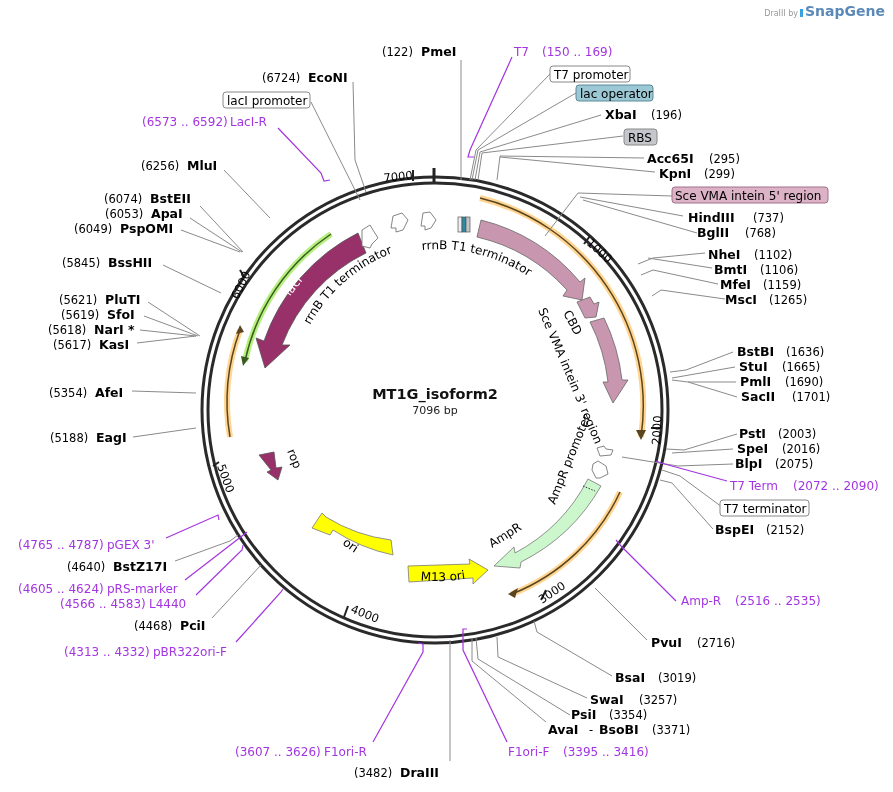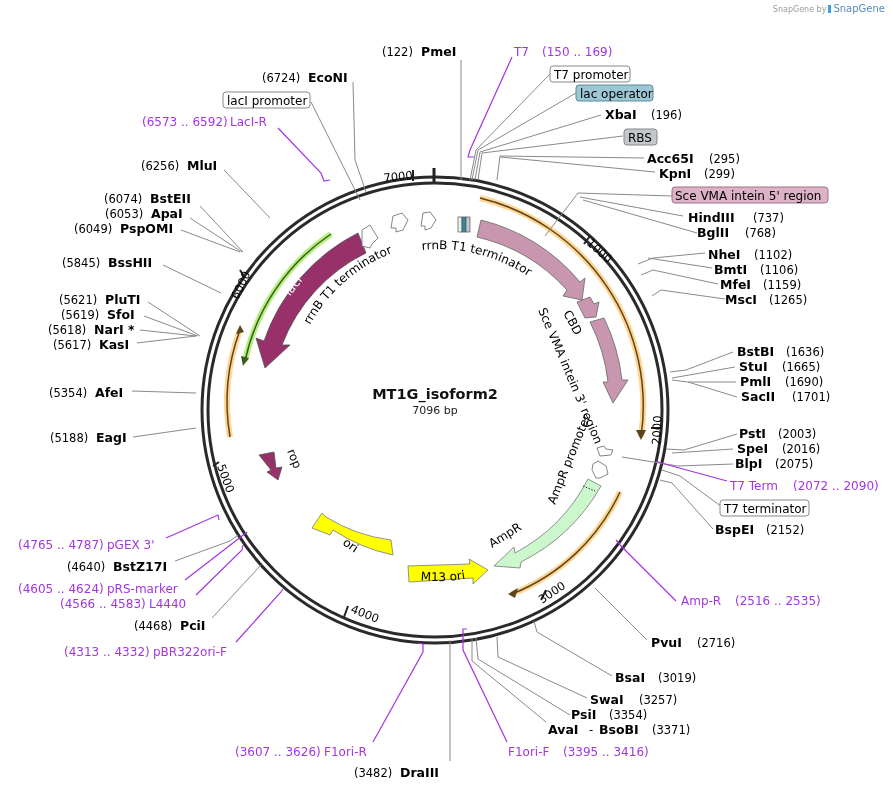--- a/index.html
+++ b/index.html
@@ -9,28 +9,28 @@
   .site-name { font-weight: bold; font-size: 12.5px; fill: #000; }
   .site-pos { font-size: 11.5px; fill: #000; }
   .primer { font-size: 12px; fill: #a335e0; }
   .feat-label { font-size: 12px; fill: #000; }
   .boxed-label { font-size: 12px; fill: #000; }
   .tick-label { font-size: 11.5px; fill: #000; }
   .leader { stroke: #8a8a8a; stroke-width: 1; fill: none; }
   .leader-p { stroke: #a335e0; stroke-width: 1.2; fill: none; }
   .credit { position: absolute; right: 8px; top: 3px; font-size: 8px; color: #9a9a9a;
             font-family: "DejaVu Sans", sans-serif; }
-  .credit b { color: #5b8ab8; font-weight: normal; font-size: 10px; }
+  .credit b { color: #5b8ab8; font-weight: bold; font-size: 14px; }
   .credit .logo { display: inline-block; width: 3px; height: 8px; background: #3aa0e0; margin: 0 2px -1px 2px; }
 </style>
 </head>
 <body>
 
 <div class="credit">
-  <span>SnapGene by</span><span class="logo"></span><b>SnapGene</b>
+  <span>DraIII by</span><span class="logo"></span><b>SnapGene</b>
 </div>
 
 <svg id="map" width="893" height="792" viewBox="0 0 893 792">
   <defs>
     <path id="arc-lacI-lbl" d="M 268 340 A 180 180 0 0 1 358 238"></path>
     <path id="arc-rrnB-l" d="M 310 325 A 160 160 0 0 1 420 245"></path>
     <path id="arc-rrnB-r" d="M 422 250 A 162 162 0 0 1 540 285"></path>
     <path id="arc-cbd" d="M 560 308 A 175 175 0 0 1 580 345"></path>
     <path id="arc-sce3" d="M 538 312 A 148 148 0 0 1 575 450"></path>
     <path id="arc-ampr-prom" d="M 552 505 A 150 150 0 0 0 595 415"></path>

